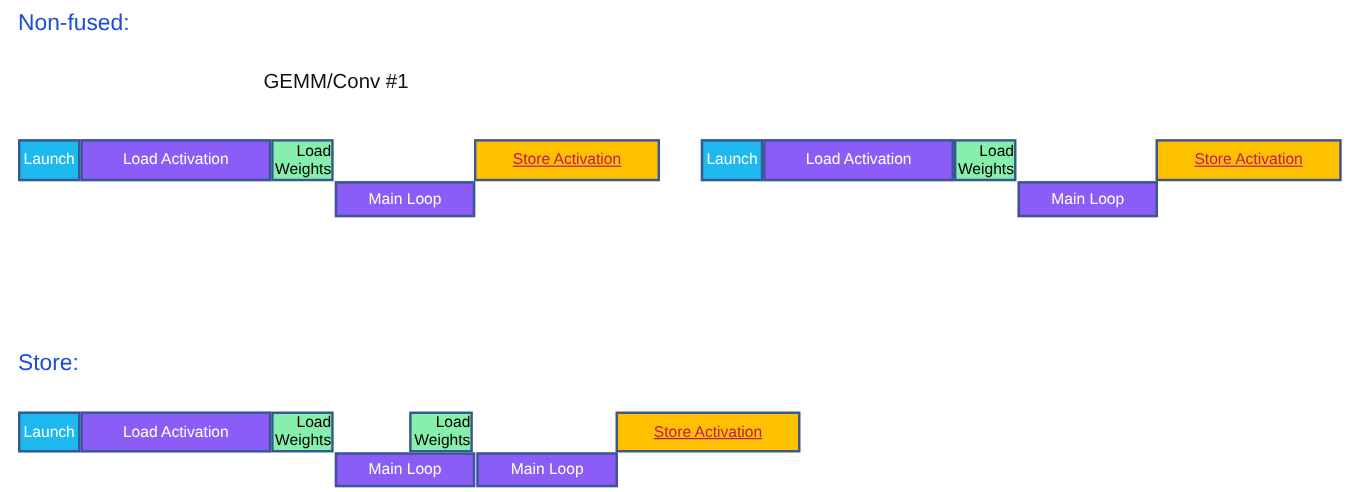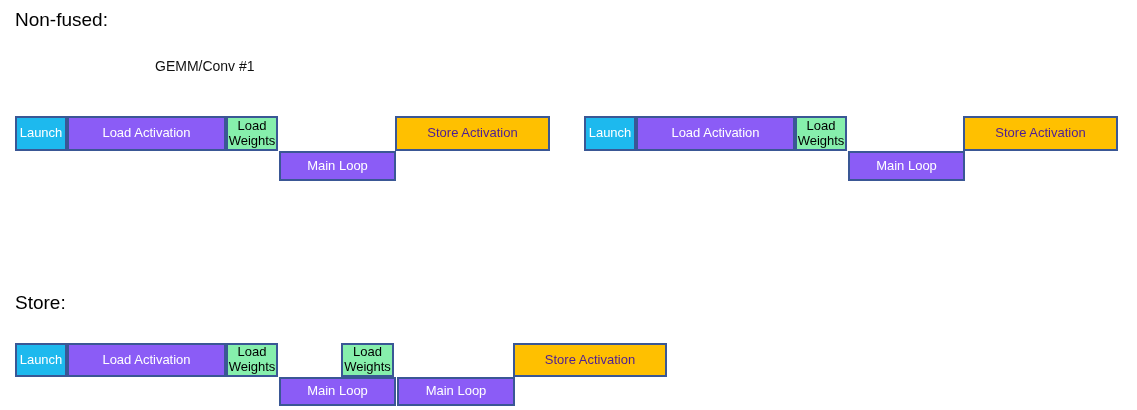--- a/index.html
+++ b/index.html
@@ -7,52 +7,52 @@
     position: relative;
     width: 1137px;
     height: 410px;
     background: #ffffff;
     font-family: "Liberation Sans", sans-serif;
     overflow: hidden;
   }
   .section-label {
     position: absolute;
     font-size: 19px;
-    color: #000000;
+    color: #1d4ed8;
     white-space: nowrap;
   }
   .diagram-title {
     position: absolute;
     width: 250px;
-    text-align: left;
-    font-size: 14px;
+    text-align: center;
+    font-size: 17px;
     color: #111111;
     white-space: nowrap;
   }
   .block {
     position: absolute;
     box-sizing: border-box;
     border: 2px solid #3a5795;
     display: flex;
     align-items: center;
     justify-content: center;
-    text-align: center;
+    text-align: right;
     font-size: 13px;
     line-height: 1.12;
     white-space: normal;
     overflow: hidden;
   }
   .row-top    { top: 116px; height: 35px; }
   .row-bottom { top: 151px; height: 30px; }
   .frow-top    { top: 343px; height: 34px; }
   .frow-bottom { top: 377px; height: 29px; }
   .c-launch { background: #1db9ee; color: #ffffff; }
   .c-purple { background: #8b5cf6; color: #ffffff; }
   .c-yellow { background: #86efac; color: #000000; }
-  .c-orange { background: #ffc000; color: #4c1d95; }
+  .c-orange { background: #ffc000; color: #be185d; text-decoration: underline; }
 </style>
 </head>
 <body>
 
 <div class="canvas">
 
   <div class="section-label" style="left:15px; top:9px;">Non-fused:</div>
 
   <div class="diagram-title" style="left:155px; top:58px;">GEMM/Conv #1</div>
 

